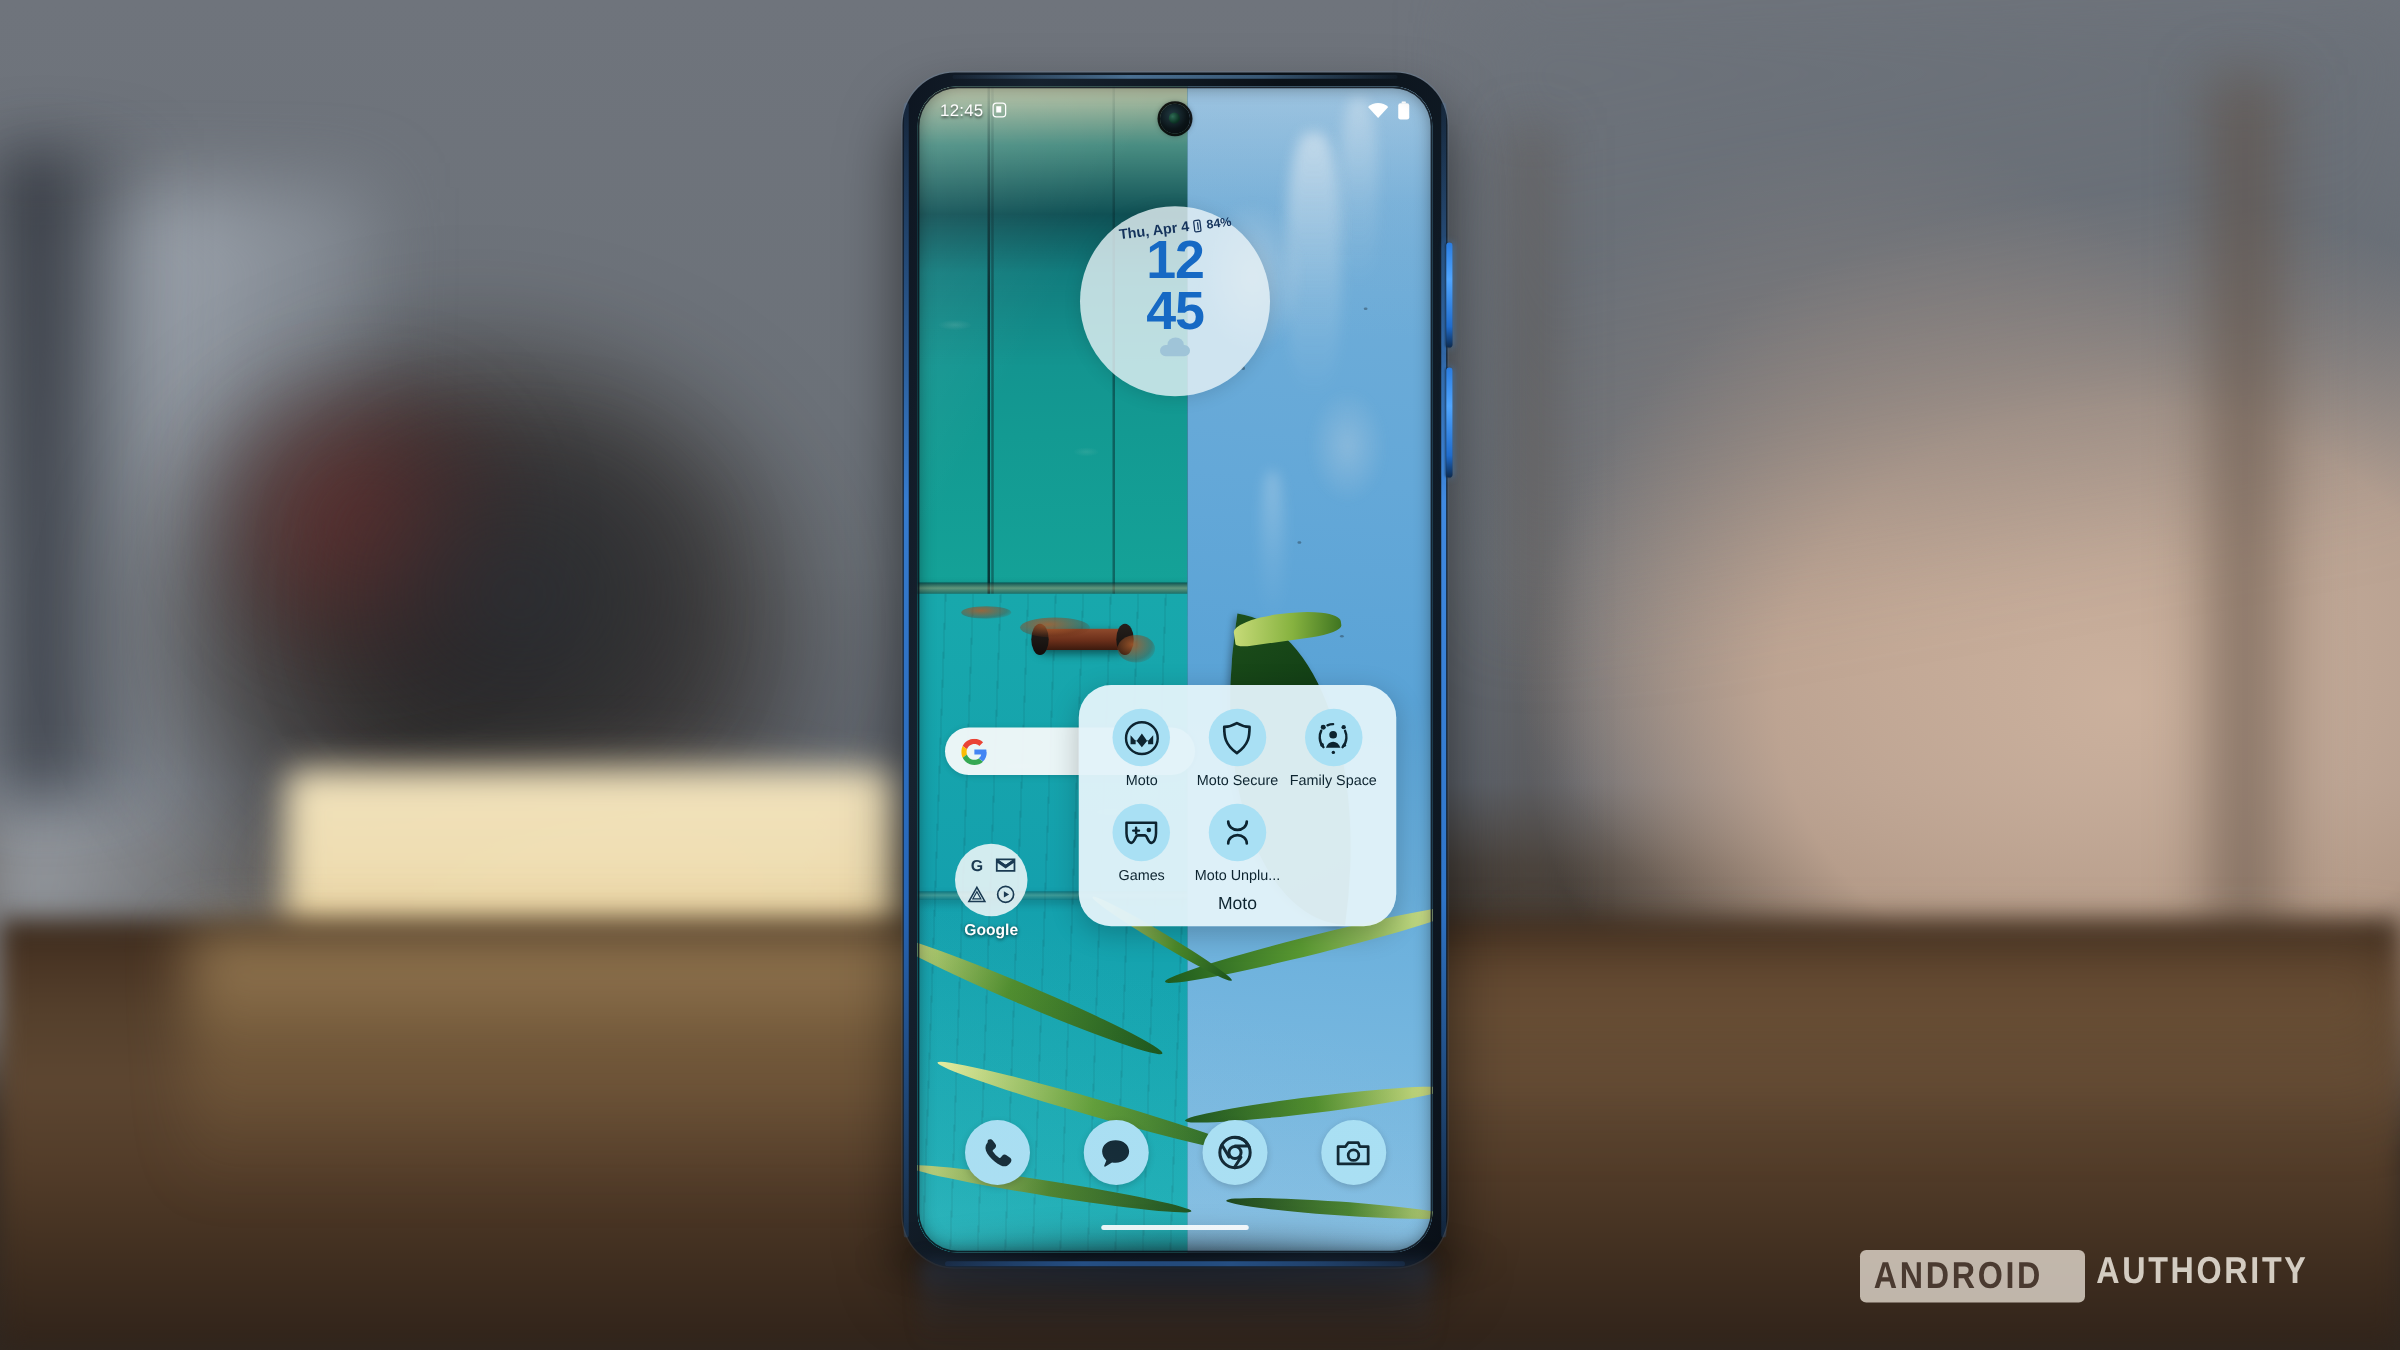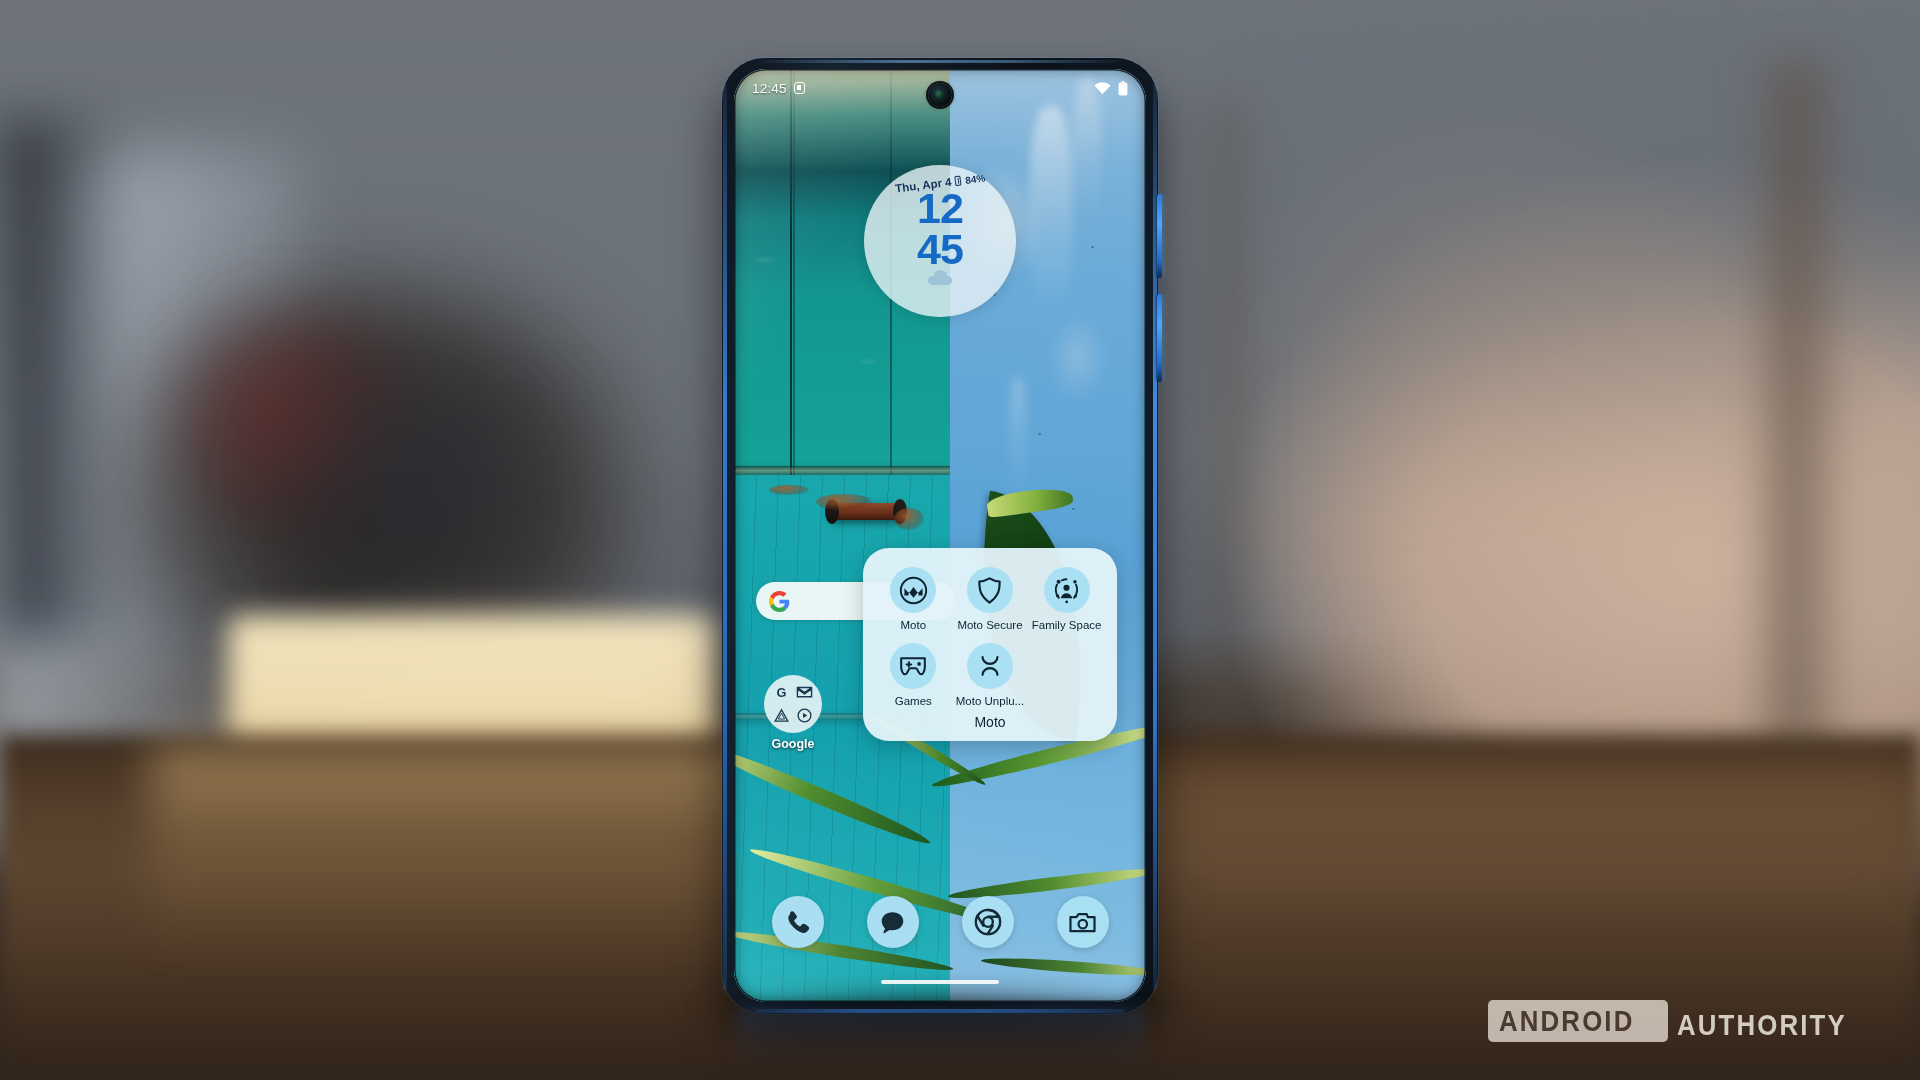--- a/index.html
+++ b/index.html
@@ -404,21 +404,21 @@
     background:rgba(226,218,206,.80);
     border-radius:5px; padding:4px 11px 4px 11px;
     display:flex; align-items:flex-end;
   }
   .wm-box span {
     font-size:30px; font-weight:700; color:#4a3a30;
     letter-spacing:2.5px; transform:scaleX(.86);
     transform-origin:left center;
   }
   .wm-plain {
-    display:flex; align-items:flex-end;
+    display:flex; align-items:flex-start;
   }
   .wm-plain span {
     font-size:30px; font-weight:700; color:rgba(232,226,216,.88);
     letter-spacing:2.5px; transform:scaleX(.86);
     transform-origin:left center;
   }
   svg { display:block; }
 </style>
 </head>
 <body>

